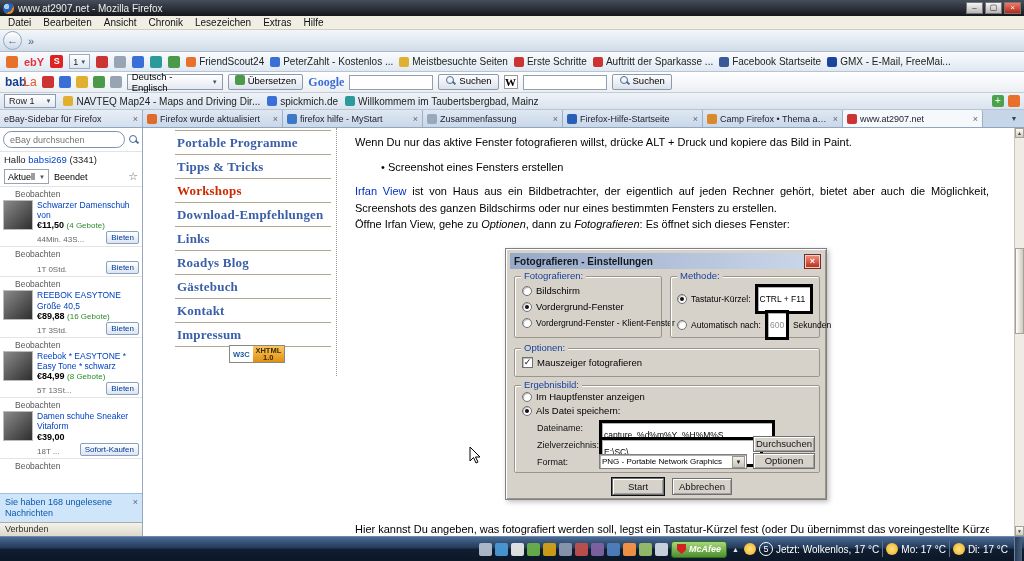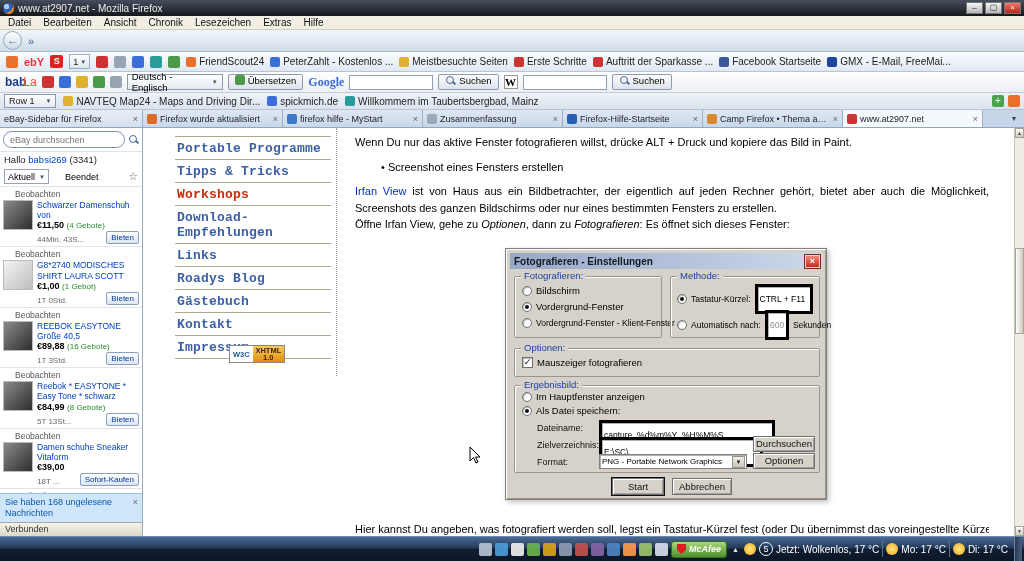--- a/index.html
+++ b/index.html
@@ -64,21 +64,21 @@
 .t0{background:#e06a2a}.t1{background:#3a78c8}.t2{background:#99a8ba}.t3{background:#2a5fb8}.t4{background:#d88a2a}.t5{background:#cc3333}
 .tab-dd{margin-left:auto;width:20px;display:flex;align-items:center;justify-content:center;color:#345;font-size:7px}
 
 
 .content{display:flex;height:408px}
 .sidebar{width:143px;flex:none;border-right:1px solid #98a8bc;display:flex;flex-direction:column;background:#fff;overflow:hidden}
 .sb-search{padding:3px;border-bottom:1px solid #e0e4ea;display:flex;align-items:center;gap:3px}
 .sb-input{flex:1;height:17px;border:1px solid #7a92b2;border-radius:9px;font-size:9px;padding:0 6px;min-width:0}
 .sb-greet{font-size:9.5px;padding:2px 4px;color:#222}
 .sb-link{color:#0044cc}
-.sb-controls{display:flex;align-items:center;gap:16px;padding:2px 4px;font-size:9px}
+.sb-controls{display:flex;align-items:center;gap:5px;padding:2px 4px;font-size:9px}
 .mini-select{display:flex;align-items:center;gap:4px;border:1px solid #98a4b4;background:#fff;height:15px;padding:0 3px}
 .sb-star{margin-left:auto;color:#777;font-size:11px}
 .sb-items{flex:1;overflow:hidden}
 .sb-item{border-top:1px solid #e4e4e4;padding:1px 3px 2px}
 .sec{font-size:8.5px;color:#555;padding:1px 12px}
 .itemrow{display:flex;gap:4px}
 .thumb{width:30px;height:30px;flex:none;border:1px solid #bbb;background:linear-gradient(135deg,#8a8a8a,#2e2e2e)}
 .thumb.light{background:linear-gradient(135deg,#f4f4f4,#bdbdbd)}
 .idata{flex:1;min-width:0}
 .ititle{color:#0040c0;font-size:8.5px;line-height:1.2;max-height:21px;overflow:hidden}
@@ -86,21 +86,21 @@
 .bids{color:#2a8a2a;font-size:8px;font-weight:normal}
 .ifoot{display:flex;justify-content:space-between;align-items:flex-end;padding:1px 0 0 34px}
 .itime{color:#666;font-size:8px}
 .buybtn{font-size:8px;color:#003a9a;border:1px solid #8aa0c0;border-radius:2px;background:linear-gradient(#fff,#dce5f0);padding:0 4px;height:13px;line-height:11px}
 .sb-notif{background:#cfe6fa;border-top:1px solid #9cc0e0;color:#0a58b0;font-size:9px;padding:3px 16px 3px 5px;position:relative;line-height:1.25}
 .sb-notif .cl{position:absolute;right:4px;top:3px}
 .sb-status{height:14px;flex:none;background:linear-gradient(#f4f2ea,#ddd9cb);border-top:1px solid #aaa;font-size:9px;color:#333;padding:1px 5px}
 
 
 .main{flex:1;position:relative;background:#fff;overflow:hidden}
-.pnav{position:absolute;left:32px;top:8px;width:156px;font-family:Liberation Mono, monospace;font-size:13px;border-top:1px solid #b0a890}
+.pnav{position:absolute;left:32px;top:2px;width:156px;font-family:Liberation Serif, serif;font-size:13px;border-top:1px solid #b0a890}
 .pnav a{display:block;color:#3a5fa8;text-decoration:none;padding:4px 2px 3px;border-bottom:1px solid #b0a890;font-weight:600;letter-spacing:.2px}
 .pnav a.hot{color:#cc2a00}
 .pnav-sep{position:absolute;left:193px;top:0;height:248px;border-left:1px dotted #999}
 .w3c{position:absolute;left:86px;top:217px;width:56px;height:18px;display:flex;font-size:7.5px;font-weight:bold;border:1px solid #888}
 .w3c .l{background:#fff;color:#1a5a9a;padding:1px 3px;display:flex;align-items:center}
 .w3c .r{background:linear-gradient(#f8c860,#e09010);color:#402800;flex:1;display:flex;align-items:center;justify-content:center;line-height:1;text-align:center}
 .ptext{position:absolute;left:212px;top:6px;width:634px;font-size:11px;line-height:1.5;color:#000;text-align:justify}
 .ptext .bullet-line{margin:8px 0 8px 26px;text-align:left}
 .ptext a{color:#0030c0}
 .em{font-style:italic}
@@ -340,27 +340,20 @@
             </div>
             </div>
           <div class="ifoot">
               <span class="itime">44Min. 43S...</span>
               <span class="buybtn">Bieten</span>
             </div>
         </div>
 
         <div class="sb-item">
           <div class="sec">Beobachten</div>
-          <div class="itemrow">
-              <span class="thumb light"></span>
-            <div class="idata">
-                <div class="ititle">G8*2740 MODISCHES SHIRT LAURA SCOTT</div>
-              <div class="iprice"><span>€1,00</span> <span class="bids">(1 Gebot)</span></div>
-            </div>
-            </div>
           <div class="ifoot">
               <span class="itime">1T 0Std.</span>
               <span class="buybtn">Bieten</span>
             </div>
         </div>
 
         <div class="sb-item">
           <div class="sec">Beobachten</div>
           <div class="itemrow">
               <span class="thumb"></span>

